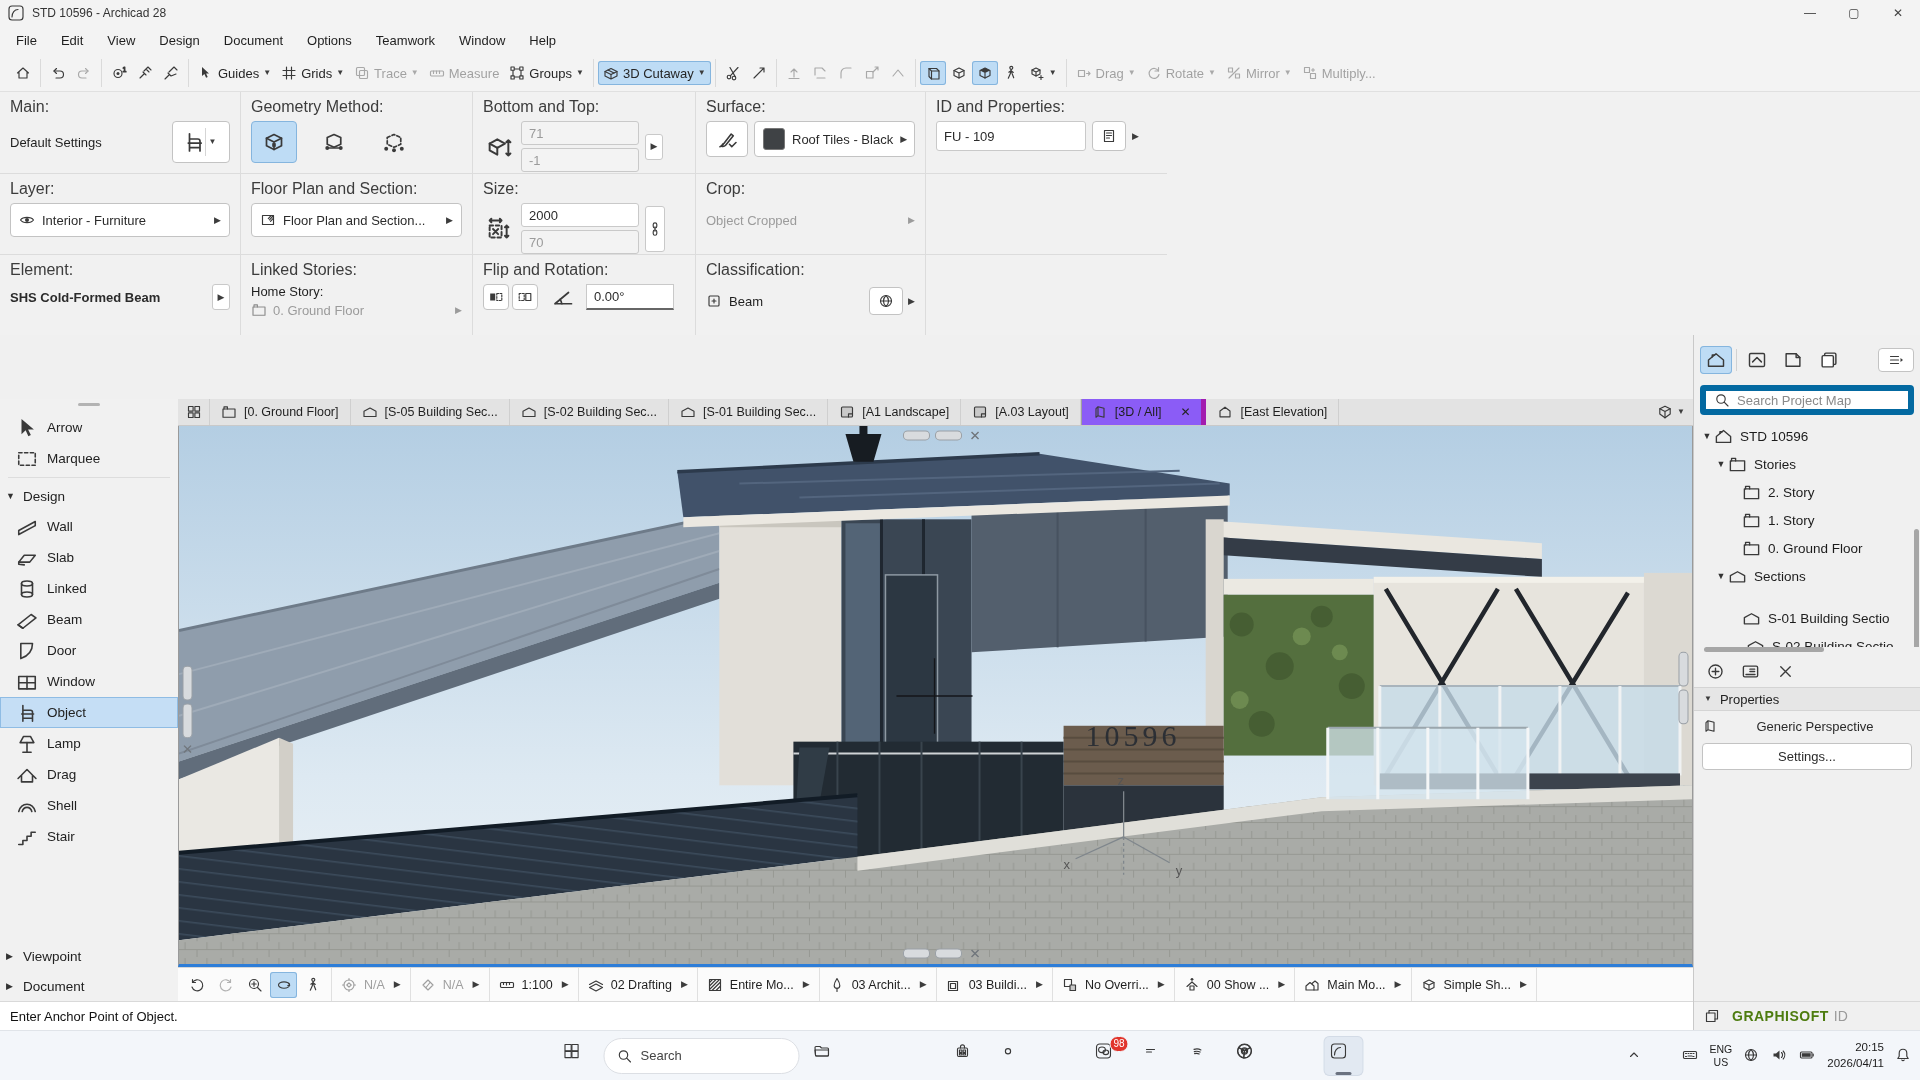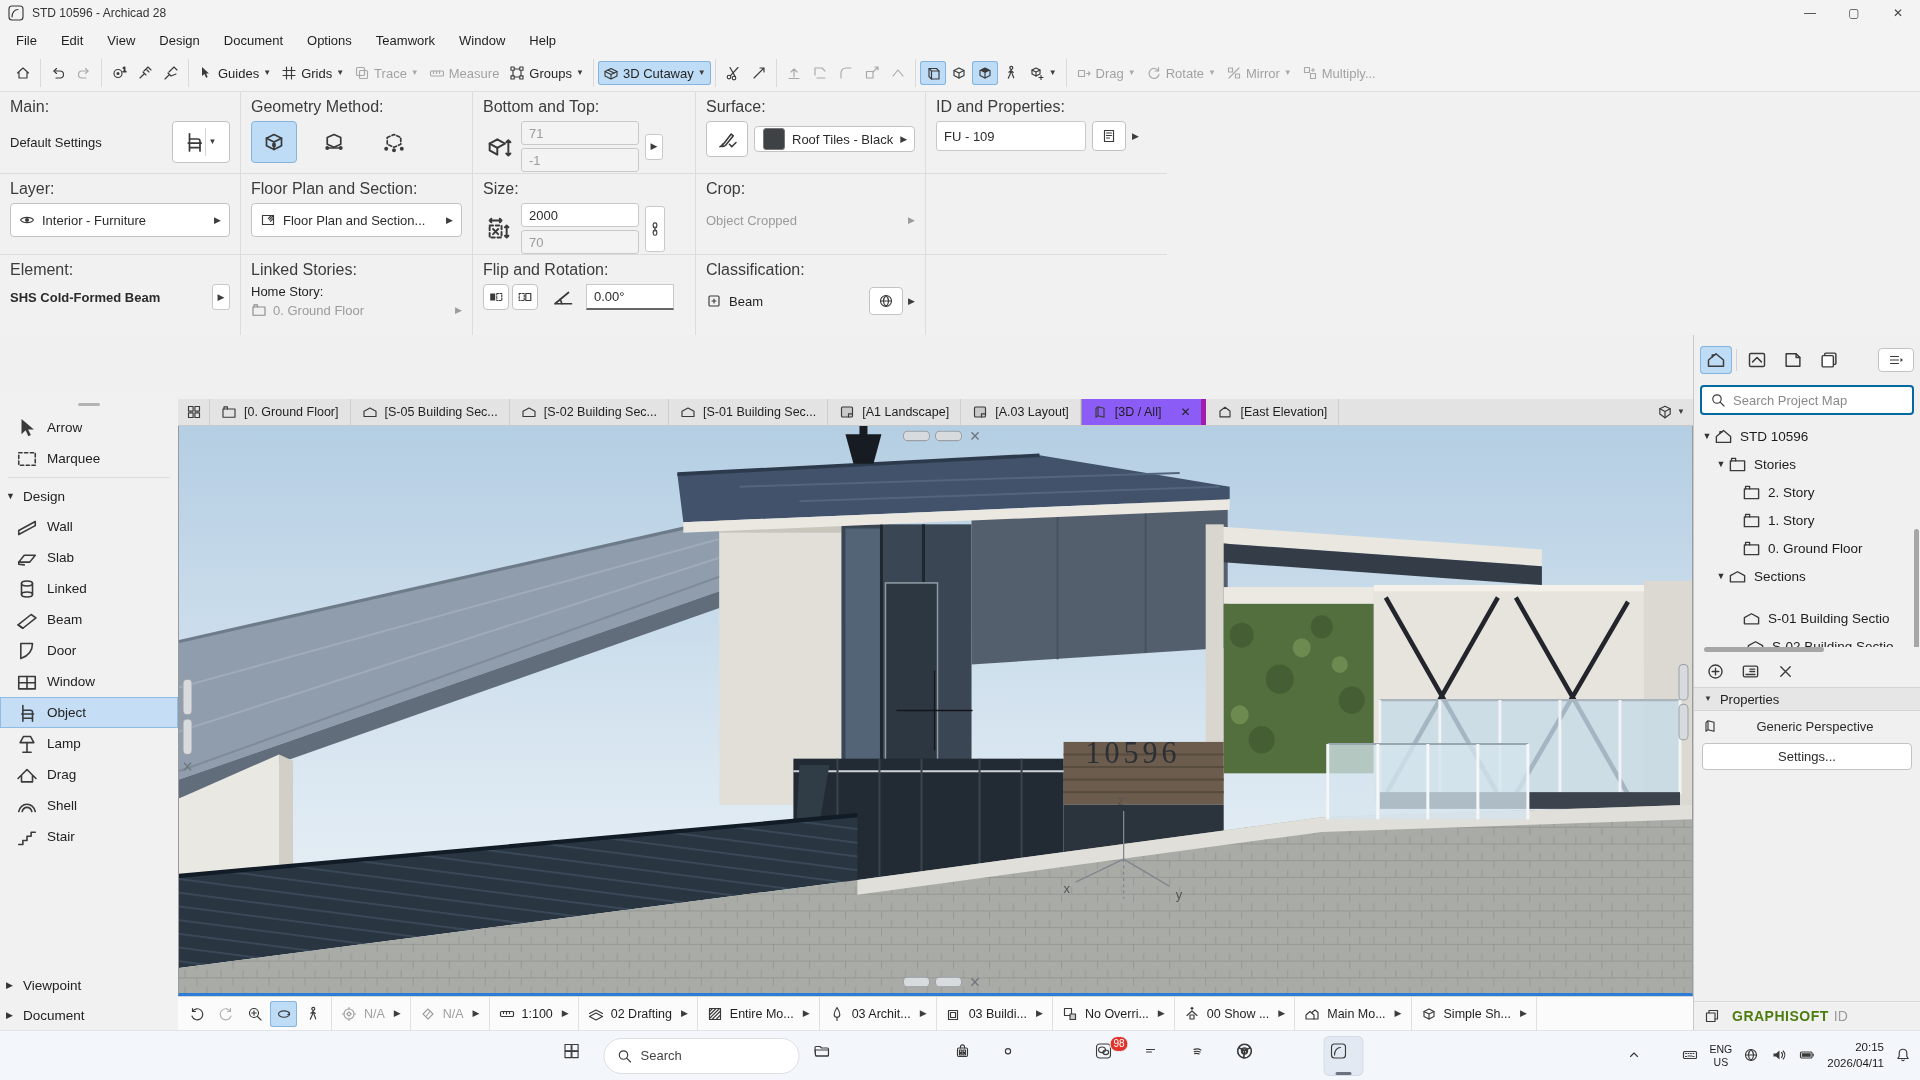--- a/index.html
+++ b/index.html
@@ -88,21 +88,21 @@
   
   .statusbar{height:29px;background:#fff;border-top:1px solid #d9d9d9;display:flex;align-items:center;padding-left:10px;font-size:13px;color:#111;flex:none}
   
   .navigator{width:227px;background:#f0f0f0;border-left:1px solid #c9c9c9;display:flex;flex-direction:column;min-height:0}
   .nav-top{height:50px;display:flex;align-items:center;gap:4px;padding:0 6px;flex:none}
   .nav-ibtn{width:32px;height:28px;display:flex;align-items:center;justify-content:center;border-radius:4px}
   .nav-ibtn .ic{width:20px;height:20px}
   .nav-ibtn.active{background:#bedcf5;box-shadow:inset 0 0 0 1px #85b5de}
   .nav-sep{width:1px;height:22px;background:#d2d2d2}
   .nav-burger{margin-left:auto;width:36px;height:24px;background:#fff;border:1px solid #c3c3c3;border-radius:4px;display:flex;align-items:center;justify-content:center}
-  .nav-search{height:30px;margin:0 6px 4px 6px;background:#fff;border:2px solid #0369a1;border-radius:4px;display:flex;align-items:center;gap:7px;padding:0 8px;flex:none}
+  .nav-search{height:30px;margin:0 6px 4px 6px;background:#fff;border:6px solid #0369a1;border-radius:4px;display:flex;align-items:center;gap:7px;padding:0 8px;flex:none}
   .nav-search .ph{font-size:13px;color:#8a8a8a}
   .nav-tree{flex:1;overflow:hidden;position:relative;padding-top:3px}
   .tree-row{height:28px;display:flex;align-items:center;font-size:13.5px;color:#1c1c1c;white-space:nowrap;overflow:hidden}
   .tree-row .tcaret{width:14px;font-size:9px;color:#333;text-align:center;flex:none}
   .tree-row .ic{width:19px;height:19px;margin-right:7px;flex:none}
   .vscroll{position:absolute;right:1px;top:110px;width:5px;height:420px;background:#a6a6a6;border-radius:3px}
   .hscroll{height:8px;margin:0 10px;flex:none}
   .hscroll .thumb{width:120px;height:5px;background:#a6a6a6;border-radius:3px}
   .nav-actions{height:32px;display:flex;align-items:center;gap:16px;padding:0 12px;flex:none}
   .nav-actions .ic{width:19px;height:19px}
@@ -500,21 +500,21 @@
       <div class="ib-label">Surface:</div>
       <div class="ib-row">
         <div class="btn" style="width:42px;height:36px">
             <span style="transform:scale(1.4)">
               <svg viewBox="0 0 16 16" class="ic">
                 <path d="M3 13.5c1-.3 1.6-1 2.1-2M5.5 11.5 11 4.5l1.5 1.2L7 12.5c-.8.8-2 .9-3 .6z"></path>
                 <path d="M9.8 11.8l1.6 1.7 3-3"></path>
               </svg>
             </span>
           </div>
-        <div class="field" style="flex:1;height:26px">
+        <div class="field" style="flex:1;height:36px">
           <span class="swatch" style="background: rgb(63, 66, 69);"></span>
           <span style="flex:1">Roof Tiles - Black</span>
           <span class="arr">▶</span>
         </div>
       </div>
     </div>
     <div class="ib-cell nt">
       <div class="ib-label">ID and Properties:</div>
       <div class="ib-row">
         <div class="mini-inp" style="width:150px;height:30px">FU - 109</div>
@@ -1201,20 +1201,23 @@
                     </svg>
                   </span>
                   <span>Simple Sh...</span>
                   <span class="arr">▶</span>
                 </div>
               </div>
           </div>
         </div>
       </div>
 
+      <div class="statusbar">
+        <span>Enter Anchor Point of Object.</span>
+      </div>
     </div>
 
     <div class="navigator">
       <div class="nav-top">
         <div class="nav-ibtn active">
             <span>
               <svg viewBox="0 0 16 16" class="ic">
                 <path d="M2 8 8 3l6 5v5H2z"></path>
                 <path d="M5 5.5V4h2"></path>
               </svg>

